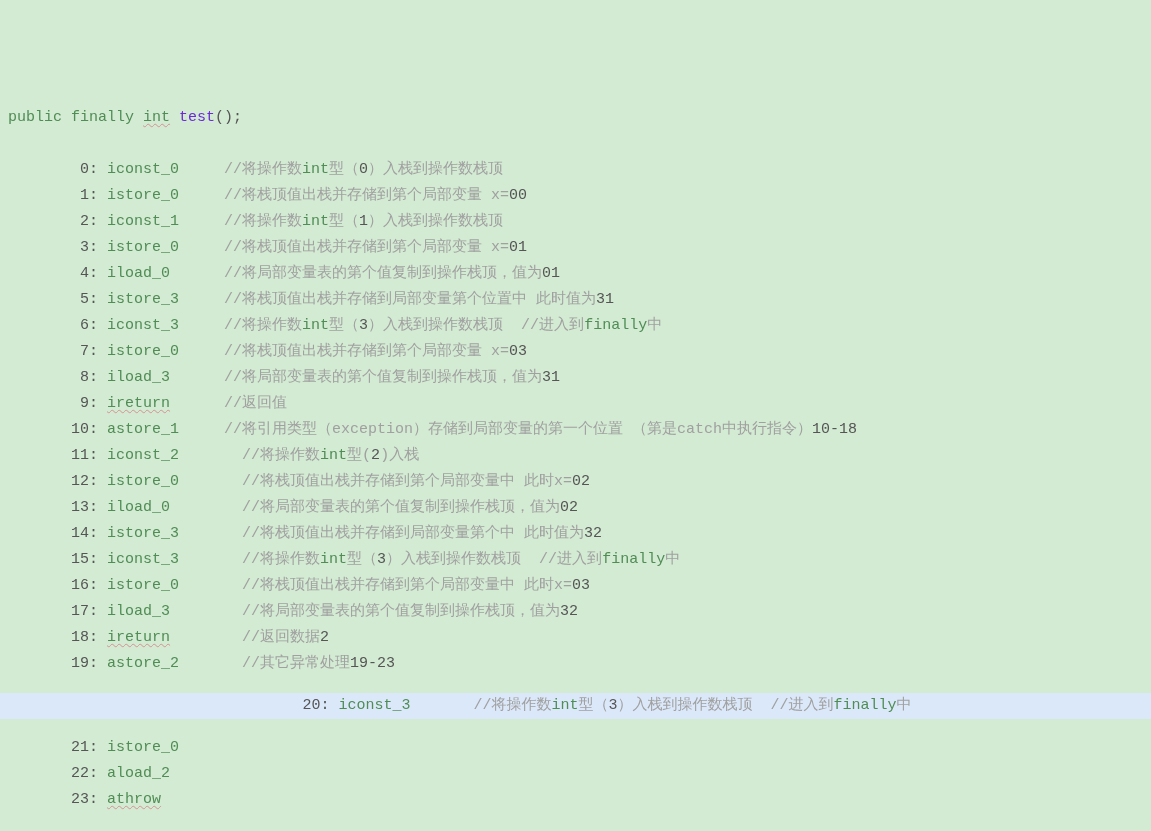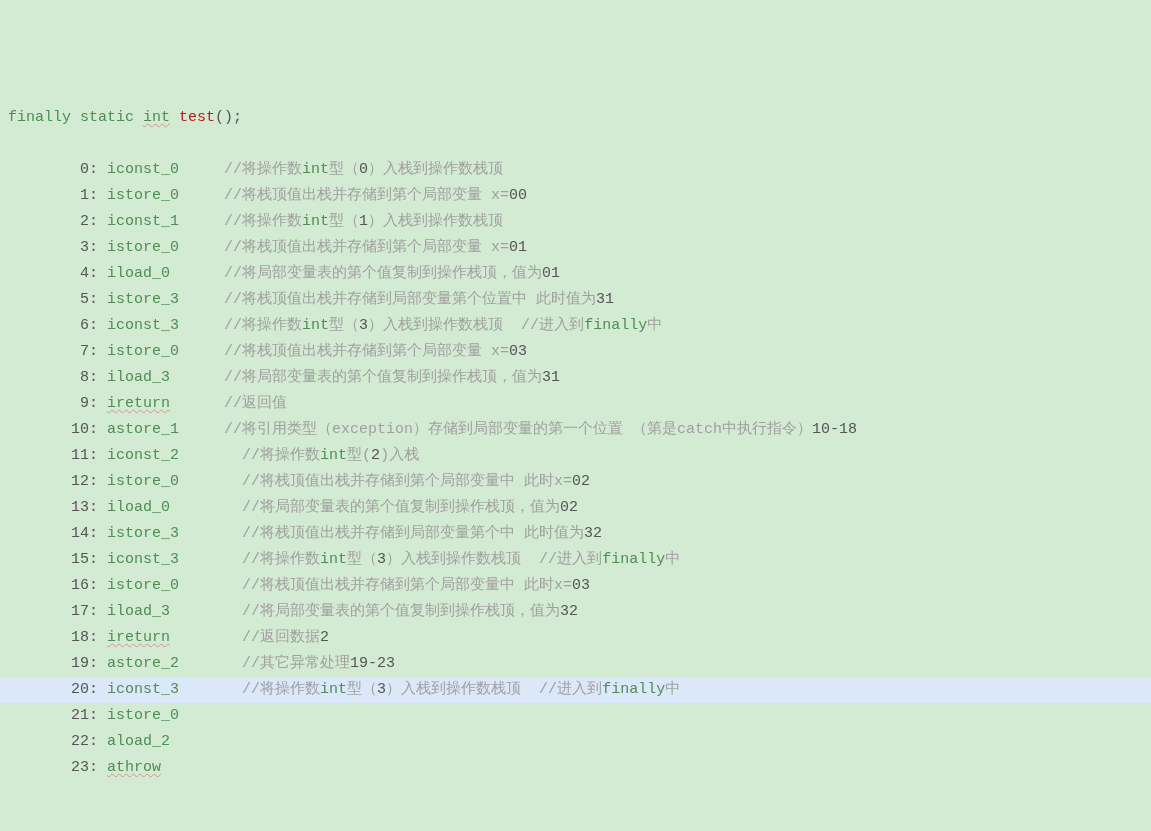--- a/index.html
+++ b/index.html
@@ -9,38 +9,38 @@
     font-size: 15px;
     line-height: 1.75;
     color: #555;
     width: 1151px;
     height: 831px;
     overflow: hidden;
     white-space: pre;
   }
   .code-container { padding: 0 8px; }
   .line { height: 26px; }
-  .highlight { background: #dbe8f9; margin: 0 -8px; padding: 0 8px; }
+  .highlight { background: #dbe8f9; margin: 16px -8px; padding: 0 8px; text-align: center; }
   .kw { color: #4f8d54; }
   .squiggle {
     color: #4f8d54;
     text-decoration: underline wavy #d49494;
     text-decoration-thickness: 1px;
     text-underline-offset: 2px;
   }
   .comment { color: #a0a0a0; }
-  .func { color: #b91c1c; margin-top: 20px; }
+  .func { color: #6d28d9; margin-top: 20px; }
   .ck { color: #4f8d54; font-weight: 500; }
   .num { color: #555; }
 </style>
 </head>
 <body>
 
 
 <div class="code-container">
-<div class="line"><span class="kw">finally static</span> <span class="squiggle">int</span> <span class="func">test</span><span>();</span></div>
+<div class="line"><span class="kw">public finally</span> <span class="squiggle">int</span> <span class="func">test</span><span>();</span></div>
 <div id="bytecode-lines"><div class="line">        0: <span class="kw">iconst_0</span>     <span class="comment">//将操作数<span class="ck">int</span>型（<span class="num">0</span>）入栈到操作数栈顶</span></div><div class="line">        1: <span class="kw">istore_0</span>     <span class="comment">//将栈顶值出栈并存储到第个局部变量 x=<span class="num">0</span><span class="num">0</span></span></div><div class="line">        2: <span class="kw">iconst_1</span>     <span class="comment">//将操作数<span class="ck">int</span>型（<span class="num">1</span>）入栈到操作数栈顶</span></div><div class="line">        3: <span class="kw">istore_0</span>     <span class="comment">//将栈顶值出栈并存储到第个局部变量 x=<span class="num">0</span><span class="num">1</span></span></div><div class="line">        4: <span class="kw">iload_0</span>      <span class="comment">//将局部变量表的第个值复制到操作栈顶，值为<span class="num">0</span><span class="num">1</span></span></div><div class="line">        5: <span class="kw">istore_3</span>     <span class="comment">//将栈顶值出栈并存储到局部变量第个位置中 此时值为<span class="num">3</span><span class="num">1</span></span></div><div class="line">        6: <span class="kw">iconst_3</span>     <span class="comment">//将操作数<span class="ck">int</span>型（<span class="num">3</span>）入栈到操作数栈顶  //进入到<span class="ck">finally</span>中</span></div><div class="line">        7: <span class="kw">istore_0</span>     <span class="comment">//将栈顶值出栈并存储到第个局部变量 x=<span class="num">0</span><span class="num">3</span></span></div><div class="line">        8: <span class="kw">iload_3</span>      <span class="comment">//将局部变量表的第个值复制到操作栈顶，值为<span class="num">3</span><span class="num">1</span></span></div><div class="line">        9: <span class="squiggle">ireturn</span>      <span class="comment">//返回值</span></div><div class="line">       10: <span class="kw">astore_1</span>     <span class="comment">//将引用类型（exception）存储到局部变量的第一个位置 （第是catch中执行指令）<span class="num">10-18</span></span></div><div class="line">       11: <span class="kw">iconst_2</span>       <span class="comment">//将操作数<span class="ck">int</span>型(<span class="num">2</span>)入栈</span></div><div class="line">       12: <span class="kw">istore_0</span>       <span class="comment">//将栈顶值出栈并存储到第个局部变量中 此时x=<span class="num">0</span><span class="num">2</span></span></div><div class="line">       13: <span class="kw">iload_0</span>        <span class="comment">//将局部变量表的第个值复制到操作栈顶，值为<span class="num">0</span><span class="num">2</span></span></div><div class="line">       14: <span class="kw">istore_3</span>       <span class="comment">//将栈顶值出栈并存储到局部变量第个中 此时值为<span class="num">3</span><span class="num">2</span></span></div><div class="line">       15: <span class="kw">iconst_3</span>       <span class="comment">//将操作数<span class="ck">int</span>型（<span class="num">3</span>）入栈到操作数栈顶  //进入到<span class="ck">finally</span>中</span></div><div class="line">       16: <span class="kw">istore_0</span>       <span class="comment">//将栈顶值出栈并存储到第个局部变量中 此时x=<span class="num">0</span><span class="num">3</span></span></div><div class="line">       17: <span class="kw">iload_3</span>        <span class="comment">//将局部变量表的第个值复制到操作栈顶，值为<span class="num">3</span><span class="num">2</span></span></div><div class="line">       18: <span class="squiggle">ireturn</span>        <span class="comment">//返回数据<span class="num">2</span></span></div><div class="line">       19: <span class="kw">astore_2</span>       <span class="comment">//其它异常处理<span class="num">19-23</span></span></div><div class="line highlight">       20: <span class="kw">iconst_3</span>       <span class="comment">//将操作数<span class="ck">int</span>型（<span class="num">3</span>）入栈到操作数栈顶  //进入到<span class="ck">finally</span>中</span></div><div class="line">       21: <span class="kw">istore_0</span></div><div class="line">       22: <span class="kw">aload_2</span></div><div class="line">       23: <span class="squiggle">athrow</span></div></div>
 
 
 
 </div>
 
 
 
 </body></html>

